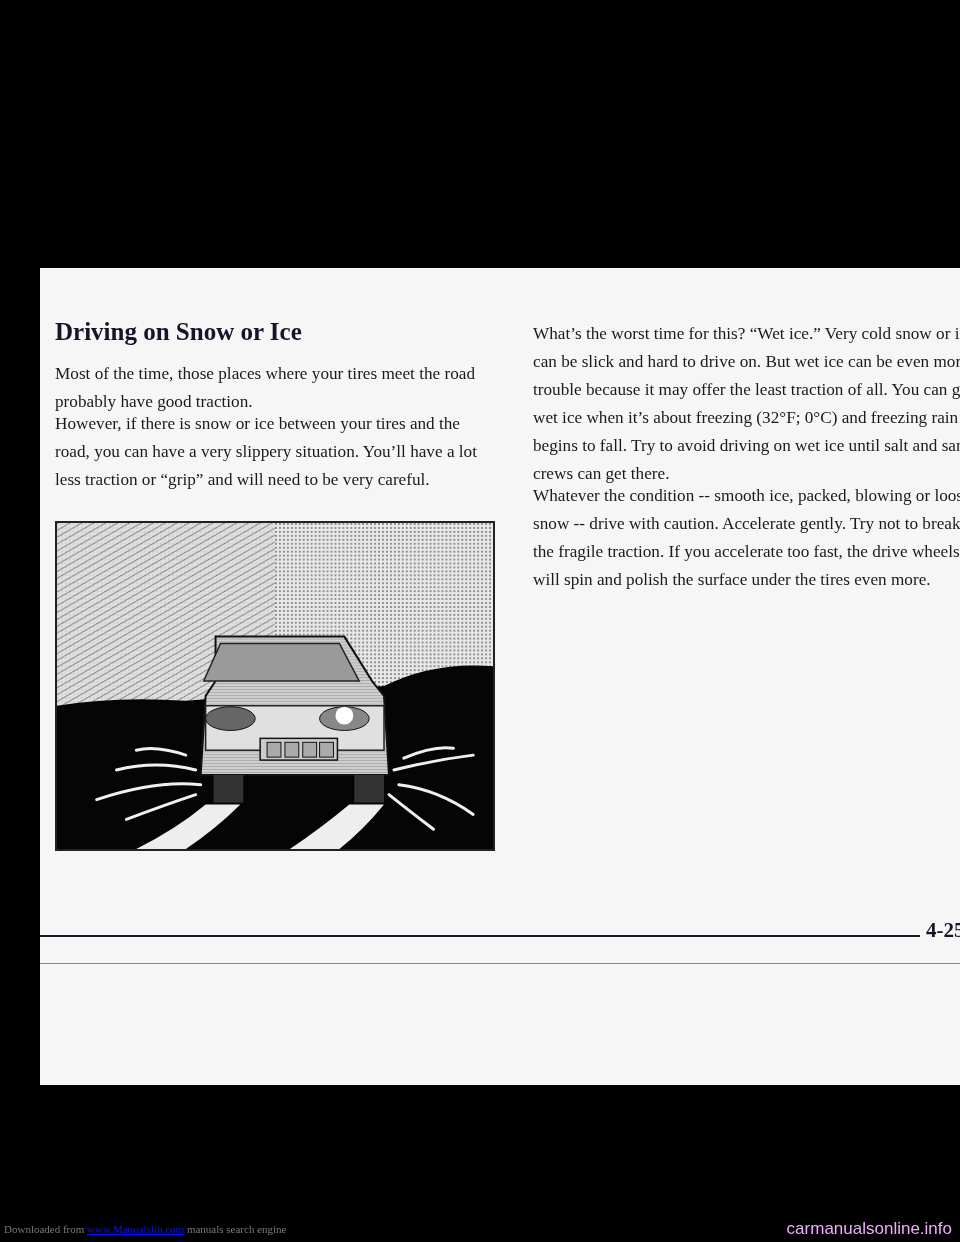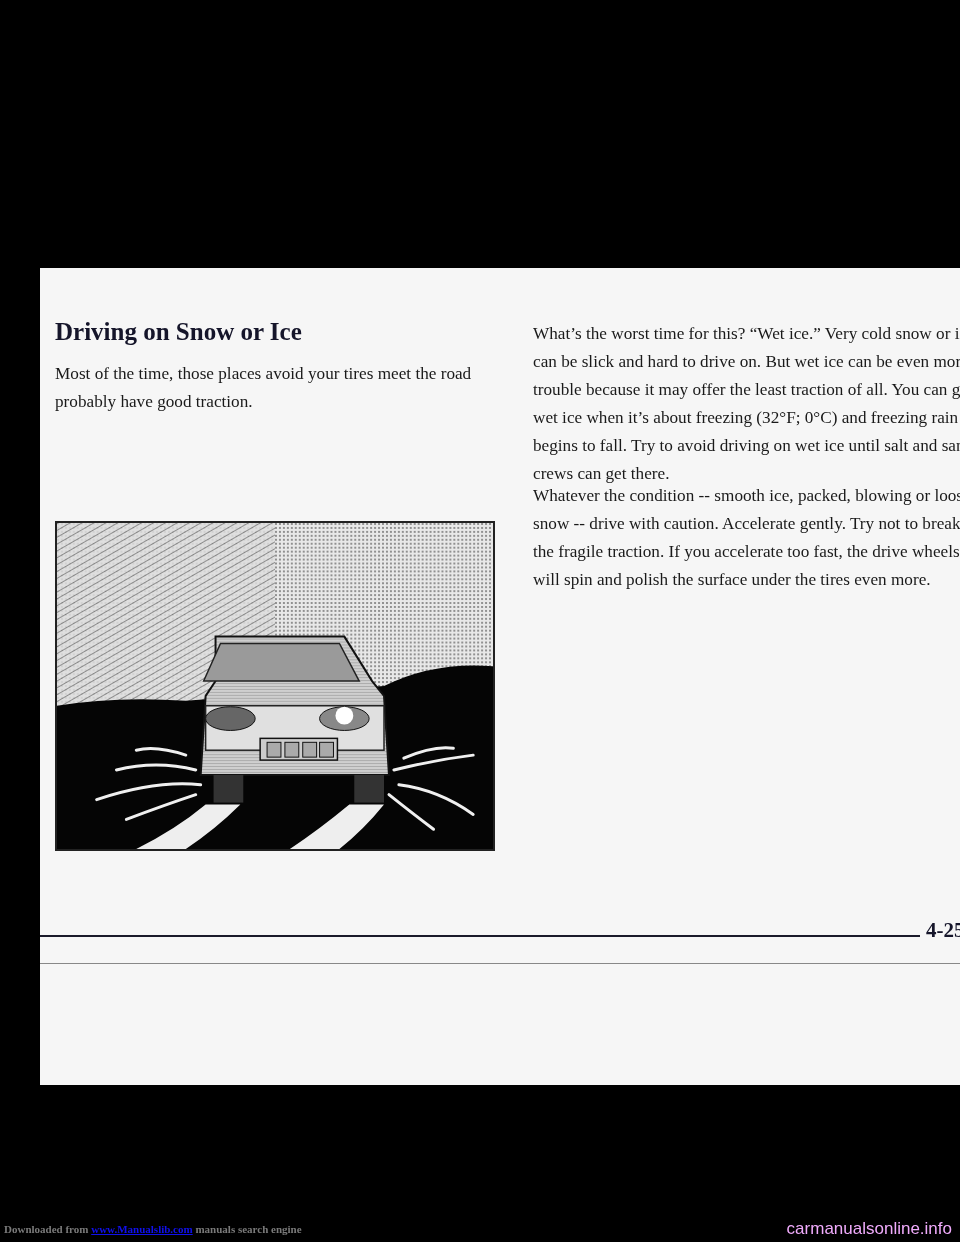--- a/index.html
+++ b/index.html
@@ -33,34 +33,35 @@
     position: absolute; left: 0; top: 667px; width: 880px; height: 2px; background: #1a1a2a;
   }
   .pagenum {
     position: absolute; left: 886px; top: 650px; font-weight: bold; font-size: 21px; color: #15152a;
   }
   .rule2 {
     position: absolute; left: 0; top: 695px; width: 960px; height: 1px; background: #888;
   }
   .footer-left {
     position: absolute; left: 4px; top: 1223px; font-family: "Liberation Serif", serif;
-    font-weight: bold; font-size: 11px; color: #7a7a7a;
+    font-weight: normal; font-size: 11px; color: #7a7a7a;
   }
   .footer-left a { color: #1010ee; text-decoration: underline; }
   .footer-right {
     position: absolute; right: 8px; top: 1219px; font-family: "Liberation Sans", sans-serif;
     font-size: 17px; color: #f0abfc;
   }
 </style>
 </head>
 <body>
 
 <div class="page">
   <h2 class="title">Driving on Snow or Ice</h2>
-  <p class="para p1">Most of the time, those places avoid your tires meet the road probably have good traction.</p>
+  <p class="para p1">Most of the time, those places where your tires meet the road probably have good traction.</p>
+  <p class="para p2">However, if there is snow or ice between your tires and the road, you can have a very slippery situation. You’ll have a lot less traction or “grip” and will need to be very careful.</p>
   <p class="para p3">What’s the worst time for this? “Wet ice.” Very cold snow or ice can be slick and hard to drive on. But wet ice can be even more trouble because it may offer the least traction of all. You can get wet ice when it’s about freezing (32°F; 0°C) and freezing rain begins to fall. Try to avoid driving on wet ice until salt and sand crews can get there.</p>
   <p class="para p4">Whatever the condition -- smooth ice, packed, blowing or loose snow -- drive with caution. Accelerate gently. Try not to break the fragile traction. If you accelerate too fast, the drive wheels will spin and polish the surface under the tires even more.</p>
 
   <div class="figure" title="Rear view of a car spinning its wheels on snow, kicking up spray">
     <svg viewBox="0 0 440 330" preserveAspectRatio="none">
       <defs>
         <pattern id="dots" width="4" height="4" patternUnits="userSpaceOnUse">
           <rect width="4" height="4" fill="#e8e8e8"></rect>
           <circle cx="1" cy="1" r="0.9" fill="#666"></circle>
         </pattern>

